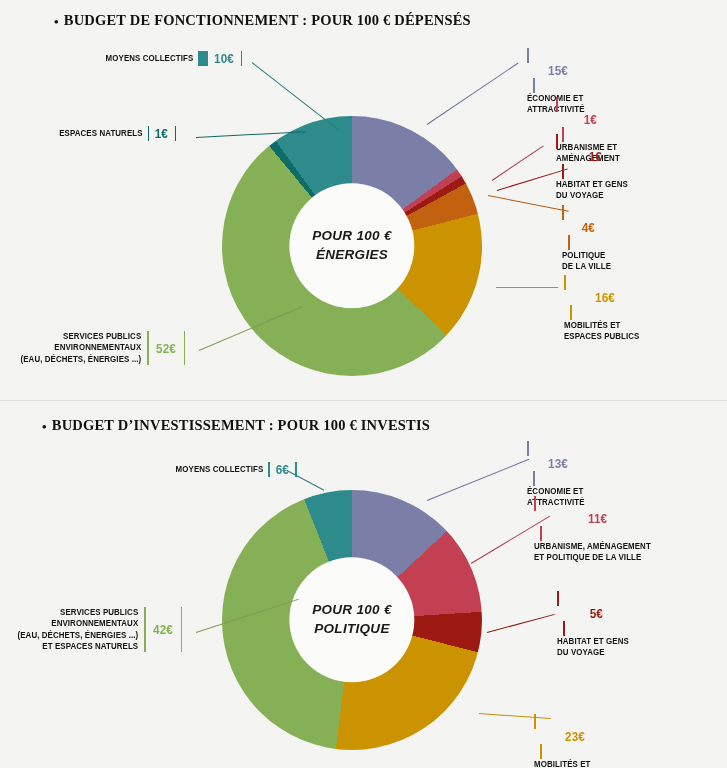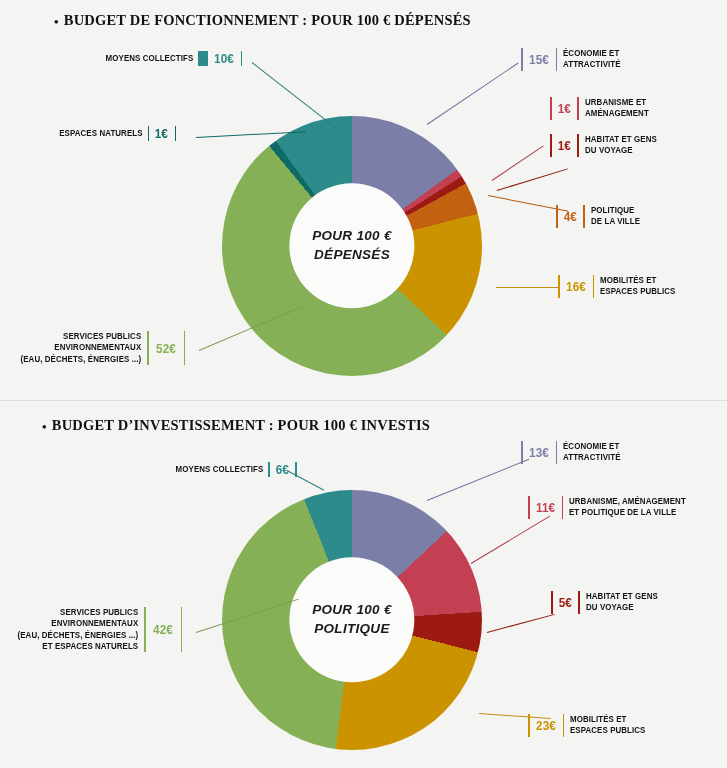--- a/index.html
+++ b/index.html
@@ -43,21 +43,21 @@
   .hole-line{
     font-family:"Liberation Sans", sans-serif;
     font-weight:bold;font-style:italic;
     font-size:13.5px;color:#1a1a1a;
     letter-spacing:.3px;line-height:1.35;
     white-space:nowrap;
   }
 
   
   .lbl{position:absolute;display:flex;align-items:center;white-space:nowrap;}
-  .lbl.right{flex-direction:row;}
+  .lbl.right{flex-direction:column;margin-left:6px;}
   .lbl.left{}
   .lbl-text{
     font-family:"Liberation Sans", sans-serif;
     font-weight:bold;
     font-size:8.6px;
     line-height:1.32;
     color:#121212;
     letter-spacing:.1px;
     text-transform:uppercase;
     transform:scaleX(.92);
@@ -85,21 +85,21 @@
 <div class="panel" id="panel-funct">
 
   <div class="chart-title" id="title-funct">
     <span class="bullet">•</span><span>BUDGET DE FONCTIONNEMENT : POUR 100 € DÉPENSÉS</span>
   </div>
 
   <div class="donut-wrap" id="donut-funct">
     <div class="donut" id="pie-funct" style="background: conic-gradient(rgb(123, 127, 168) 0deg, rgb(123, 127, 168) 54deg, rgb(195, 63, 82) 54deg, rgb(195, 63, 82) 57.6deg, rgb(156, 26, 17) 57.6deg, rgb(156, 26, 17) 61.2deg, rgb(194, 97, 15) 61.2deg, rgb(194, 97, 15) 75.6deg, rgb(204, 147, 0) 75.6deg, rgb(204, 147, 0) 133.2deg, rgb(133, 176, 85) 133.2deg, rgb(133, 176, 85) 320.4deg, rgb(14, 107, 104) 320.4deg, rgb(14, 107, 104) 324deg, rgb(46, 139, 139) 324deg, rgb(46, 139, 139) 360deg);"></div>
     <div class="hole">
       <div class="hole-line">POUR 100 €</div>
-      <div class="hole-line">DÉPENSÉS</div>
+      <div class="hole-line">ÉNERGIES</div>
     </div>
   </div>
 
   <div class="leader" style="left:252px;top:62px;width:110px;background:#2e7d7d;transform:rotate(38deg);"></div>
   <div class="leader" style="left:196px;top:137px;width:110px;background:#0e6b68;transform:rotate(-3deg);"></div>
   <div class="leader" style="left:199px;top:350px;width:112px;background:#7f9b55;transform:rotate(-23deg);"></div>
   <div class="leader" style="left:427px;top:124px;width:110px;background:#6d719c;transform:rotate(-34deg);"></div>
   <div class="leader" style="left:492px;top:180px;width:62px;background:#b03a4c;transform:rotate(-34deg);"></div>
   <div class="leader" style="left:497px;top:190px;width:74px;background:#8e1810;transform:rotate(-17deg);"></div>
   <div class="leader" style="left:488px;top:195px;width:82px;background:#b35a0d;transform:rotate(11deg);"></div>

